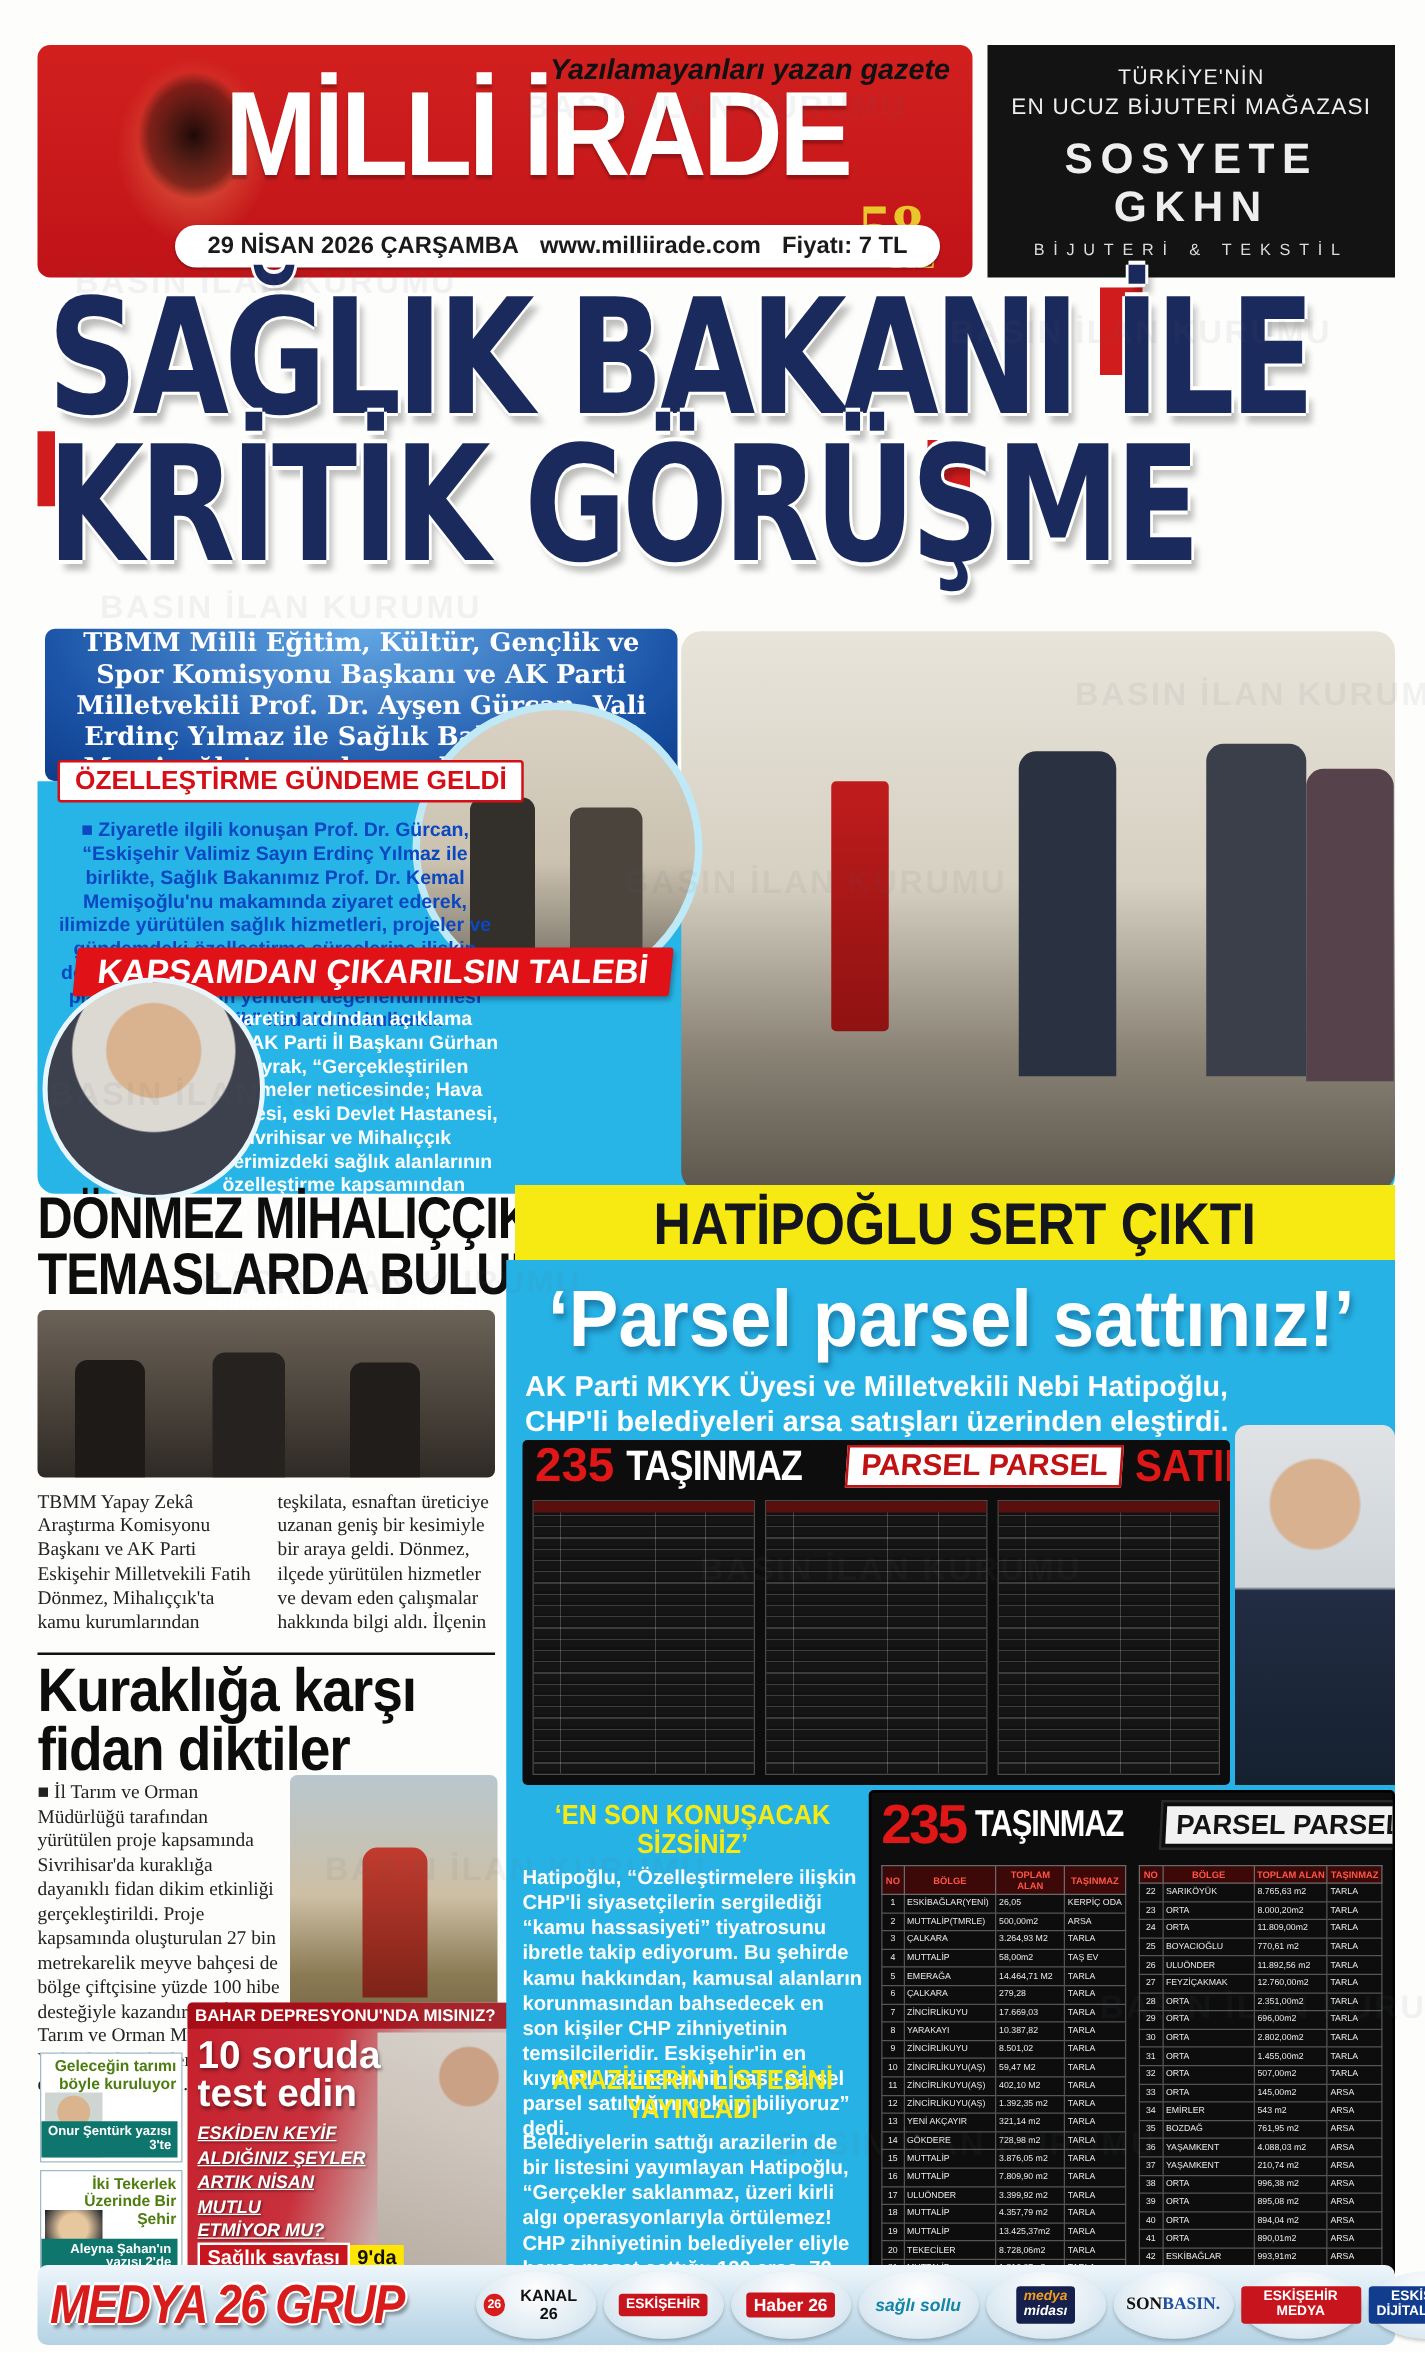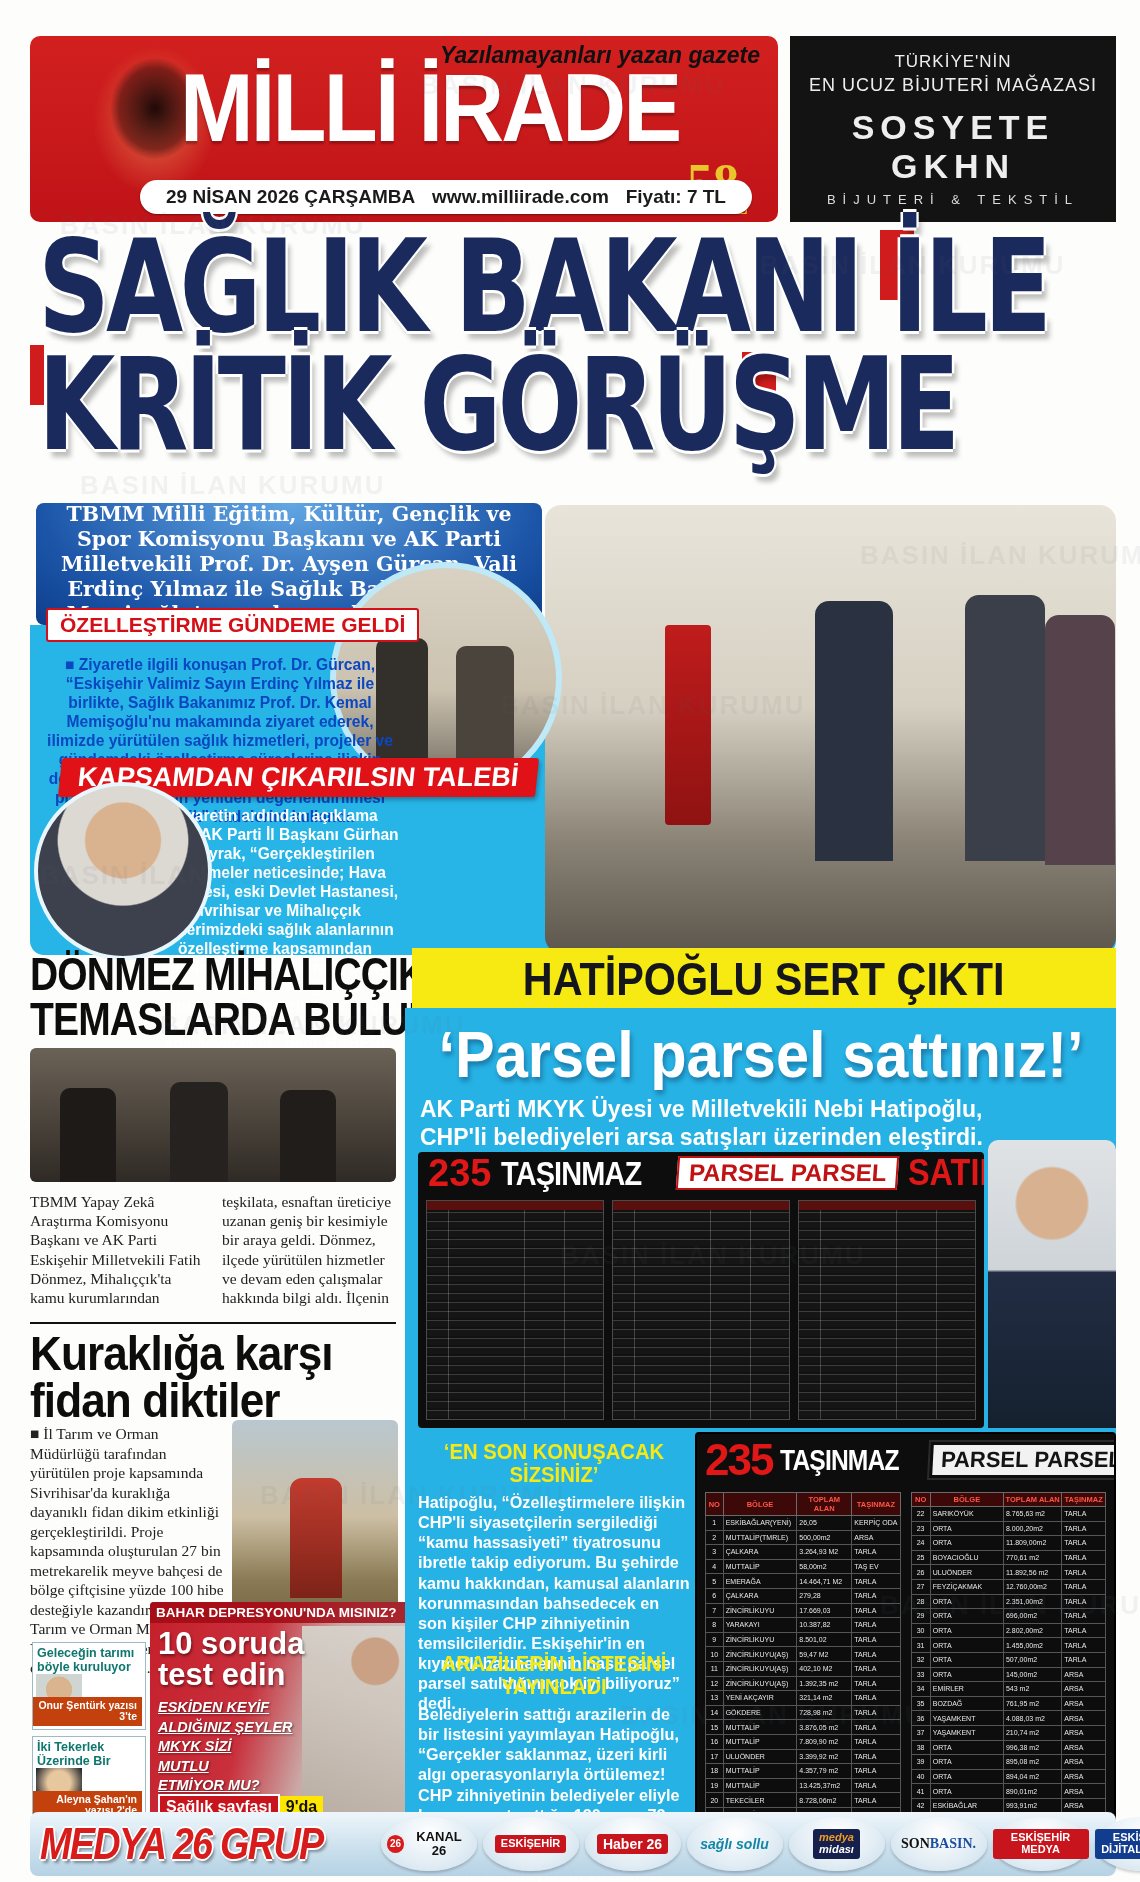--- a/index.html
+++ b/index.html
@@ -99,24 +99,24 @@
   .kurak-p{left:30px;top:1424px;width:196px;font-family:"Liberation Serif",serif;
            font-size:15.5px;line-height:1.26;color:#222;}
   .kurak-photo{left:232px;top:1420px;width:166px;height:214px;border-radius:6px;
       background:linear-gradient(#b9c7cf 0%,#cdbfa4 45%,#8a7a54 75%,#6e5f41 100%);overflow:hidden;}
   .kurak-photo .fig{position:absolute;left:58px;top:58px;width:52px;height:120px;
       background:linear-gradient(#c23b2e,#7d2318);border-radius:12px 12px 0 0;}
 
   
   .colbox{width:114px;height:88px;background:#fff;border:1px solid #9fb9c6;box-sizing:border-box;
           padding:4px;overflow:hidden;}
-  .colbox .ctitle{font-weight:bold;font-size:12.5px;line-height:1.1;color:#0f766e;}
+  .colbox .ctitle{font-weight:bold;font-size:12.5px;line-height:1.1;text-align:right;color:#4d7c0f;}
   .colbox .cphoto{position:absolute;left:3px;bottom:3px;width:46px;height:52px;
       background:radial-gradient(circle at 50% 30%,#dab48e 0 30%,#cfd6d2 31% 100%);}
-  .colbox .cbadge{position:absolute;right:3px;bottom:3px;background:#c2410c;color:#fff;
+  .colbox .cbadge{position:absolute;right:3px;bottom:3px;background:#0f766e;color:#fff;
       font-weight:bold;font-size:10.5px;line-height:1.12;padding:3px 5px;text-align:right;}
   .colbox1{left:32px;top:1642px;}
   .colbox2{left:32px;top:1736px;}
   .colbox2 .cphoto{background:radial-gradient(circle at 50% 28%,#e6c79e 0 26%,#20242c 60% 100%);}
 
   
   .bahar{left:150px;top:1602px;width:230px;height:220px;border-radius:4px;overflow:hidden;
          background:linear-gradient(105deg,#c5202c 0%,#c8303c 38%,#caa8a6 60%,#cfd4d8 100%);padding-left:40px;}
   .bahar .woman{position:absolute;right:0;top:24px;width:118px;height:196px;
       background:radial-gradient(circle at 62% 18%,#caa184 0 13%,transparent 14%),
@@ -308,21 +308,21 @@
   <div class="abs bahar">
     <div class="woman"></div>
     <div class="bahar-title">BAHAR DEPRESYONU'NDA MISINIZ?</div>
     <div class="bahar-big">
       <span>10 soruda</span><br>
       <span>test edin</span>
     </div>
     <div class="bahar-lines">
       <span>ESKİDEN KEYİF</span>
       <span>ALDIĞINIZ ŞEYLER</span>
-      <span>MKYK SİZİ</span>
+      <span>ARTIK NİSAN</span>
       <span>MUTLU</span>
       <span>ETMİYOR MU?</span>
     </div>
     <div class="bahar-foot">
       <span class="f1">Sağlık sayfası</span><span class="f2">9'da</span>
     </div>
   </div>
 
   <div class="abs yellowbar">
     <span class="t">HATİPOĞLU SERT ÇIKTI</span>

